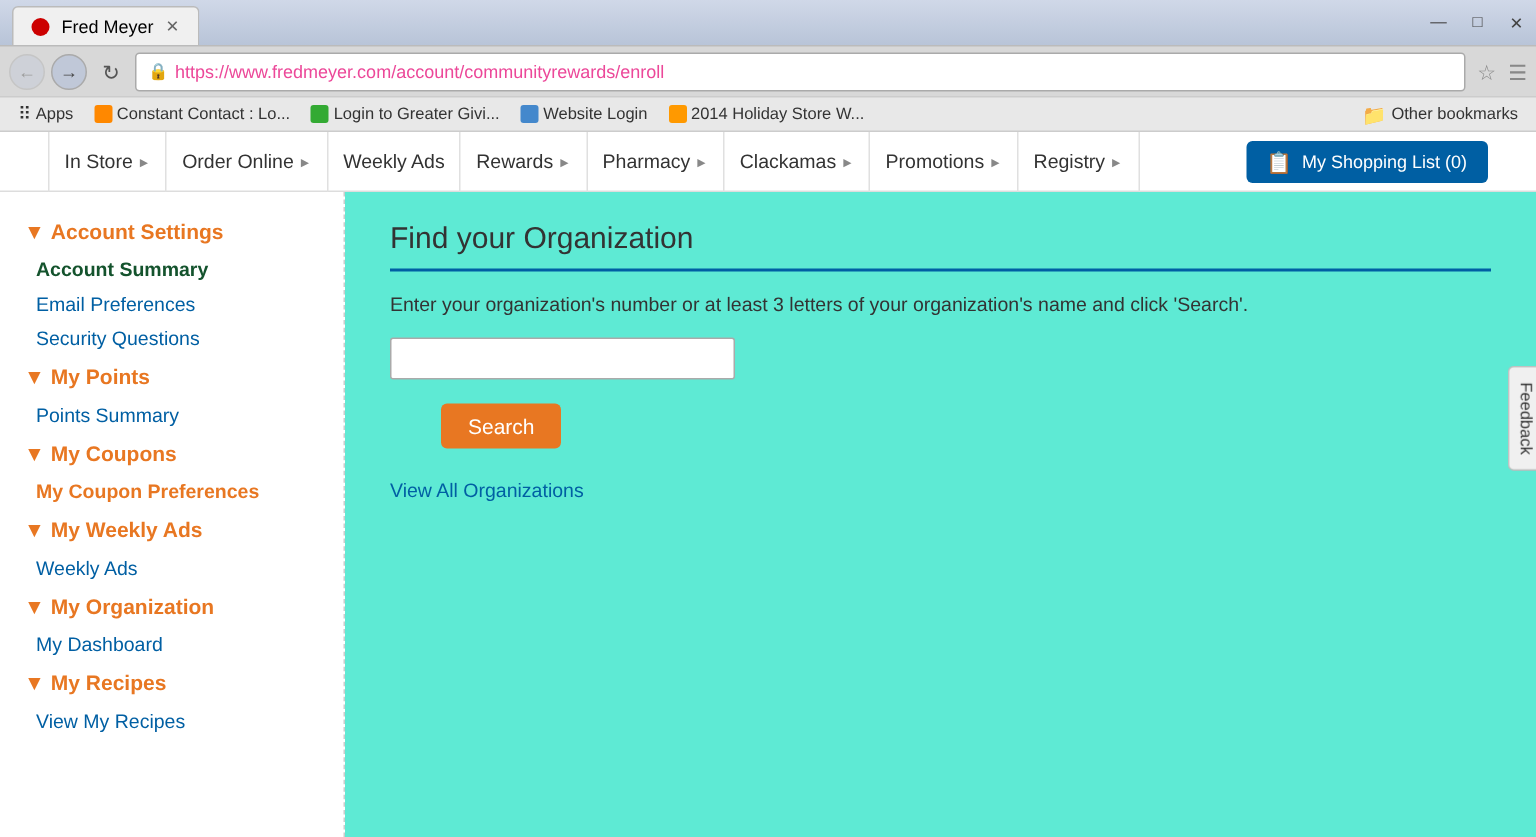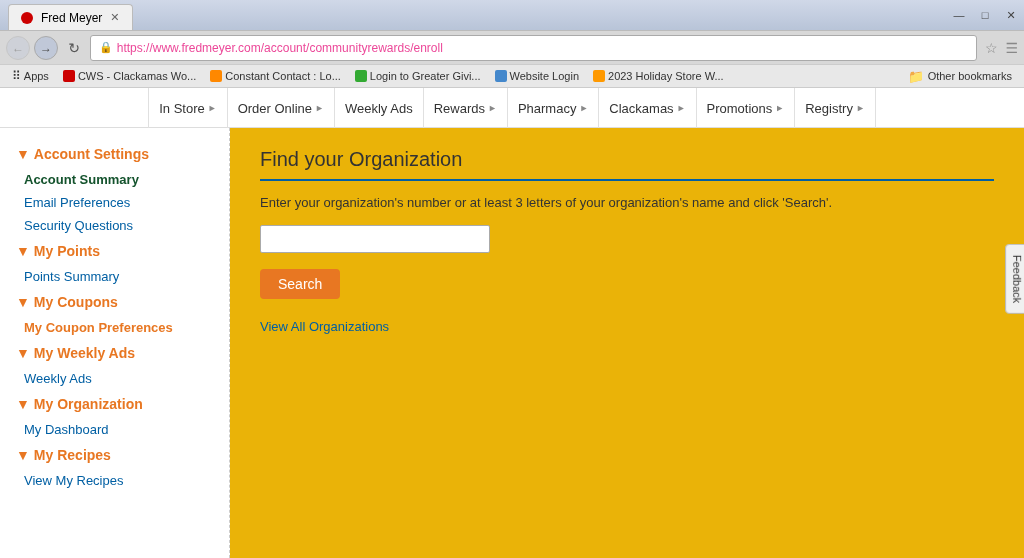--- a/index.html
+++ b/index.html
@@ -141,21 +141,20 @@
     }
 
     
     .top-nav {
       background: #fff;
       border-bottom: 1px solid #ddd;
       padding: 0 32px;
       display: flex;
       align-items: center;
       height: 40px;
-      flex-direction: column;
     }
     .nav-links {
       display: flex;
       align-items: center;
       gap: 0;
       flex: 1;
     }
     .nav-link {
       display: flex;
       align-items: center;
@@ -219,21 +218,21 @@
       color: #005fa3;
       text-decoration: none;
       display: block;
     }
     .sidebar-item.active { color: #14532d; font-weight: bold; text-decoration: none; cursor: default; }
 
     
     .content-area {
       flex: 1;
       padding: 20px 30px;
-      background: #eab308;
+      background: #5eead4;
       overflow-y: auto;
     }
     .content-title {
       font-size: 20px;
       font-weight: normal;
       color: #333;
       margin-bottom: 8px;
       padding-bottom: 8px;
       border-bottom: 2px solid #005fa3;
     }
@@ -256,20 +255,21 @@
     .search-btn {
       background: #e87722;
       color: #fff;
       border: none;
       border-radius: 4px;
       padding: 7px 18px;
       font-size: 14px;
       cursor: pointer;
       margin-bottom: 20px;
       display: block;
+      margin-left: 34px;
     }
     .view-all-link {
       color: #005fa3;
       text-decoration: none;
       font-size: 13px;
       cursor: pointer;
       display: block;
     }
   </style>
 </head>
@@ -301,38 +301,34 @@
   <span class="star-btn">☆</span>
   <span style="font-size:14px;color:#888;cursor:pointer;margin-left:4px;">☰</span>
 </div>
 
 <div class="bookmarks-bar">
   <div class="bookmark-item">
     <span style="font-size:12px;">⠿</span>
     <span>Apps</span>
   </div>
   <div class="bookmark-item">
-    <span style="width:12px;height:12px;background:#cc0000;border-radius:2px;display:inline-block;"></span>
-    <span>CWS - Clackamas Wo...</span>
-  </div>
-  <div class="bookmark-item">
     <span style="width:12px;height:12px;background:#ff8800;border-radius:2px;display:inline-block;"></span>
     <span>Constant Contact : Lo...</span>
   </div>
   <div class="bookmark-item">
     <span style="width:12px;height:12px;background:#33aa33;border-radius:2px;display:inline-block;"></span>
     <span>Login to Greater Givi...</span>
   </div>
   <div class="bookmark-item">
     <span style="width:12px;height:12px;background:#4488cc;border-radius:2px;display:inline-block;"></span>
     <span>Website Login</span>
   </div>
   <div class="bookmark-item">
     <span style="width:12px;height:12px;background:#ff9900;border-radius:2px;display:inline-block;"></span>
-    <span>2023 Holiday Store W...</span>
+    <span>2014 Holiday Store W...</span>
   </div>
   <div class="other-bookmarks">
     <span style="color:#e8a030;font-size:13px;">📁</span>
     <span>Other bookmarks</span>
   </div>
 </div>
 
 <div class="page-wrapper">
 
   <div class="top-nav">

